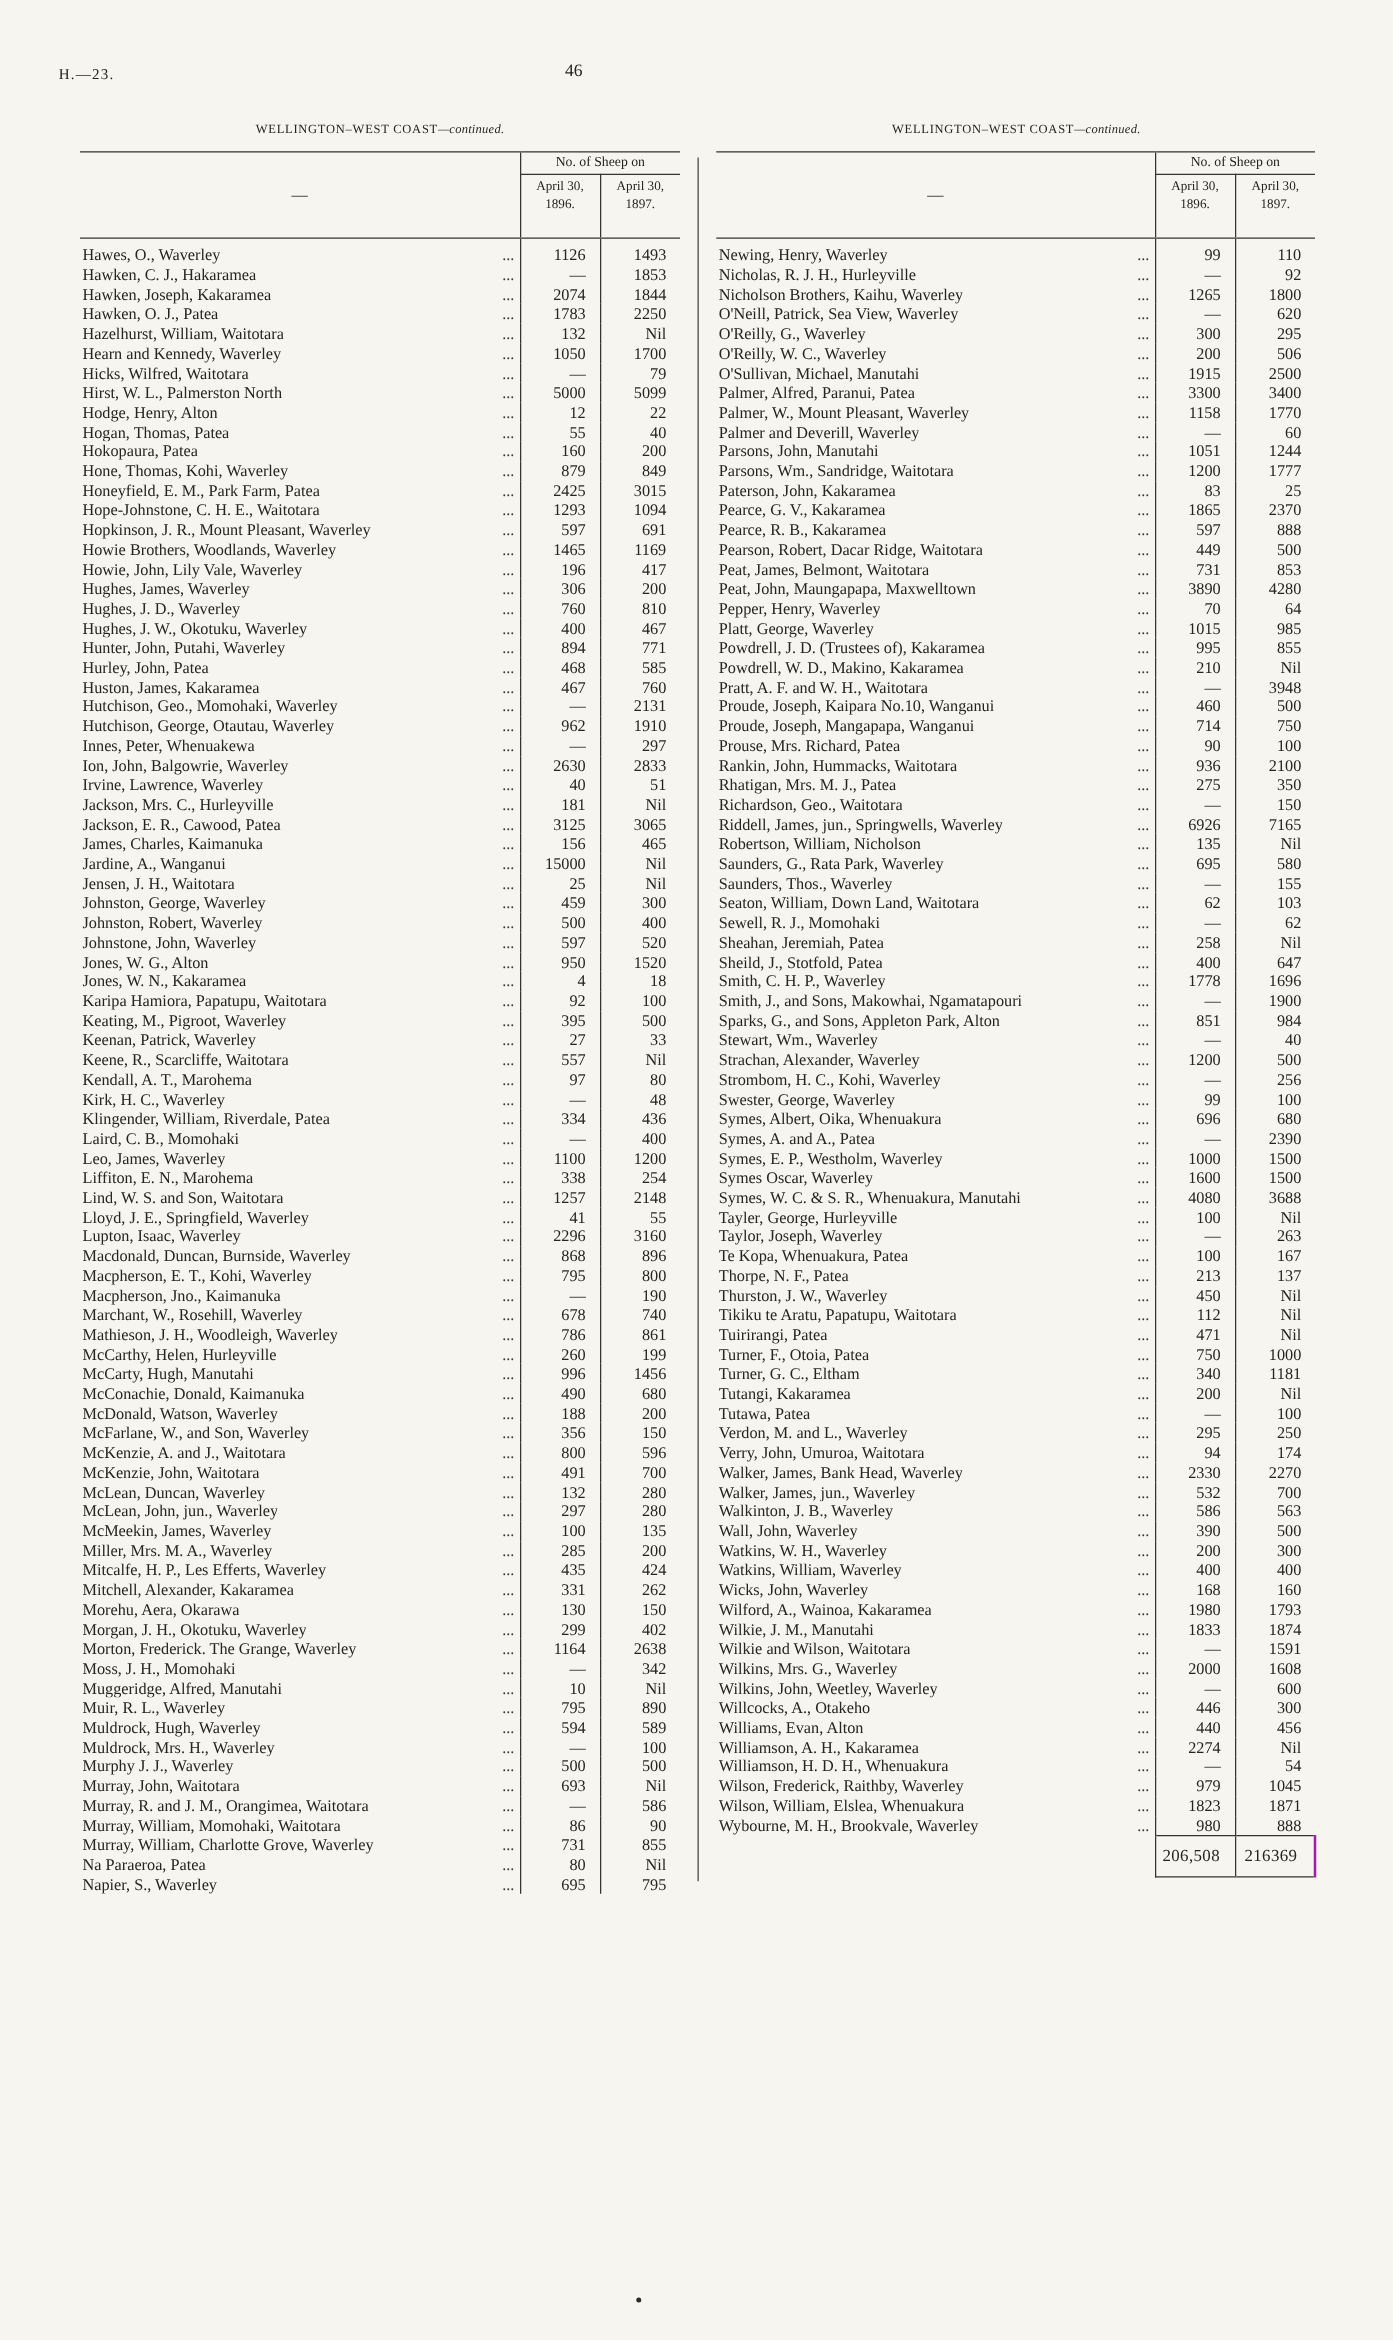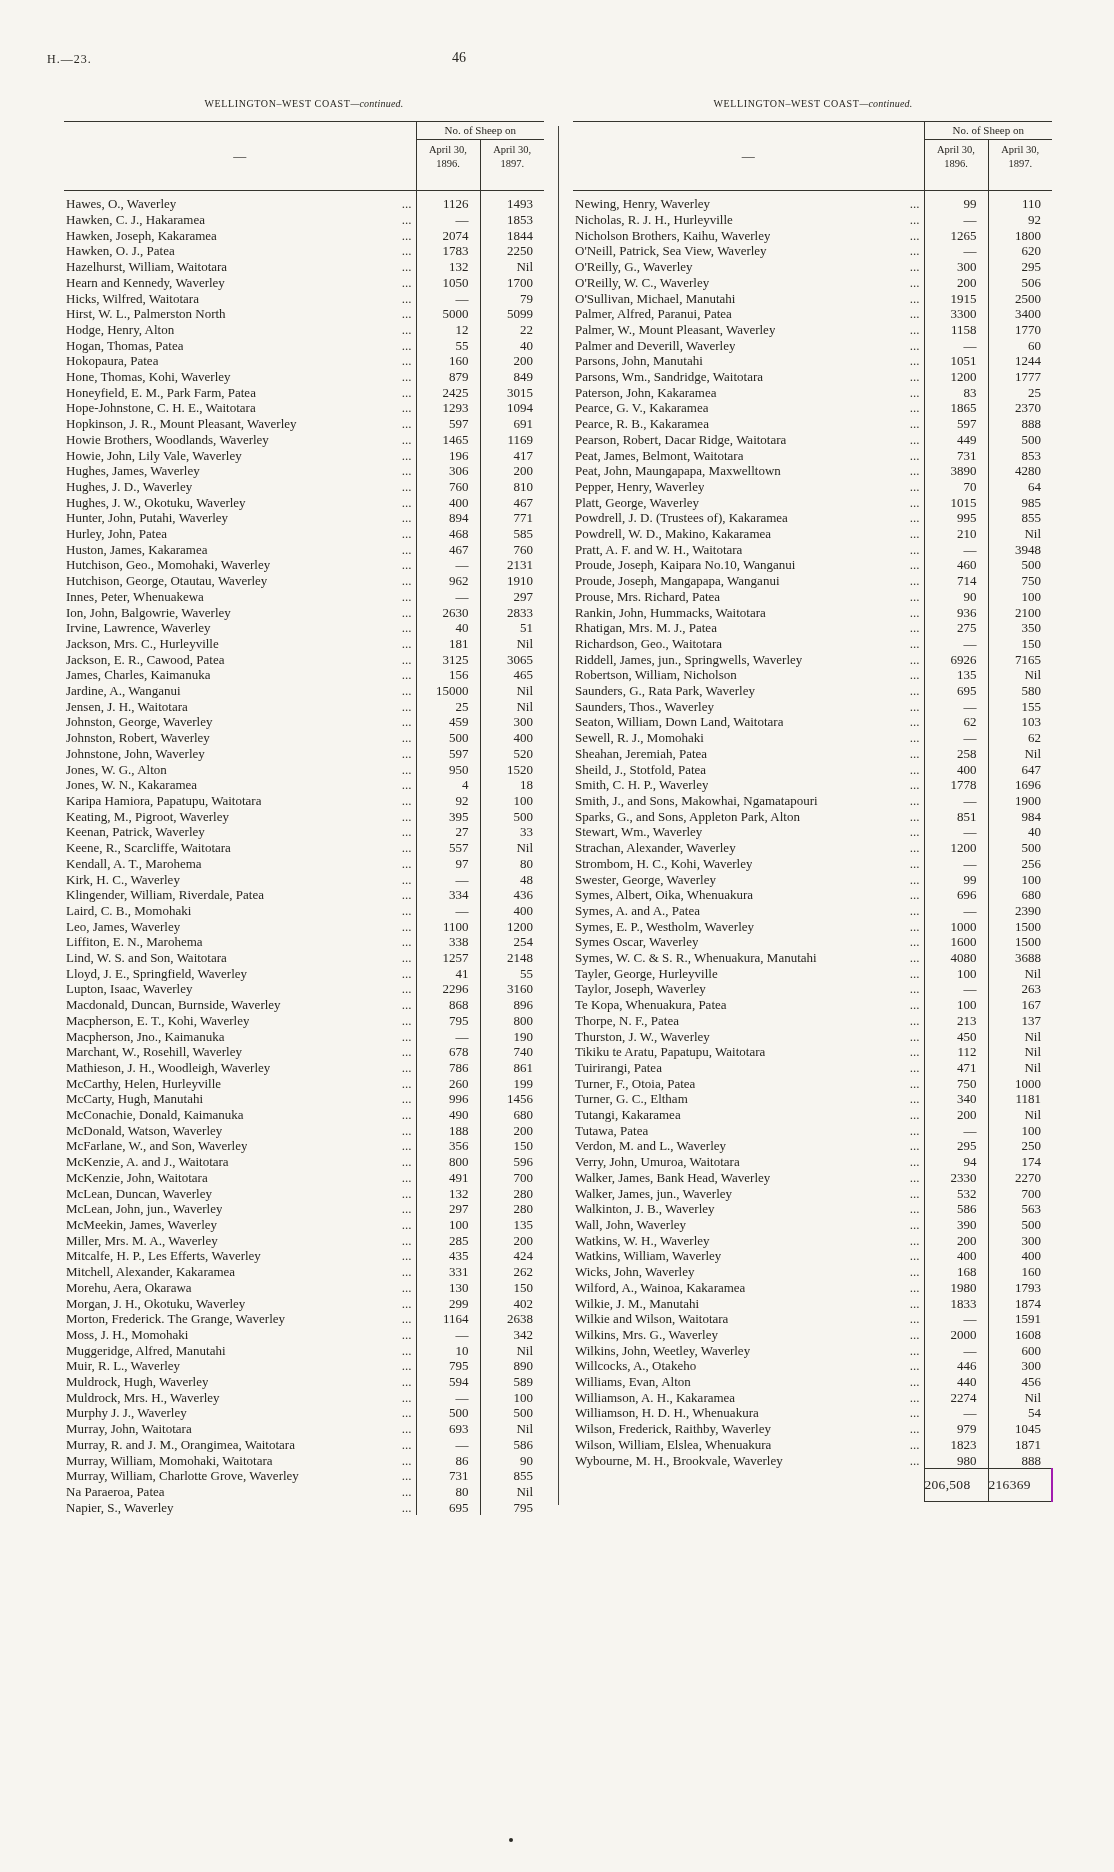--- a/index.html
+++ b/index.html
@@ -88,21 +88,21 @@
     border-left: 1px solid #35342e;
     text-align: right;
     padding-right: 11px;
   }
   tbody tr:first-child td { padding-top: 5px; }
   tfoot td { font-size: 13.5px; }
   tfoot td.total-val {
     border-left: 1px solid #35342e;
     border-top: 1px solid #35342e;
     border-bottom: 1.5px solid #35342e;
-    text-align: left;
+    text-align: center;
     padding: 8px 6px 8px 0;
     letter-spacing: 0.3px;
   }
   tfoot td.total-val:last-child { border-right: 2px solid #a21caf; }
   tfoot td.total-spacer { border: none; }
   .ink-speck {
     position: absolute; left: 509px; top: 1838px;
     width: 4px; height: 4px; border-radius: 50%;
     background: #2b2a25;
   }

